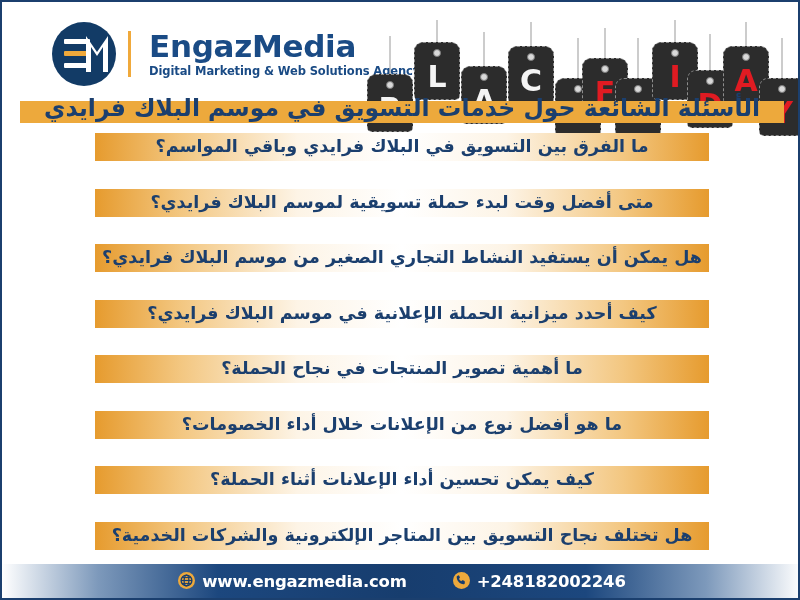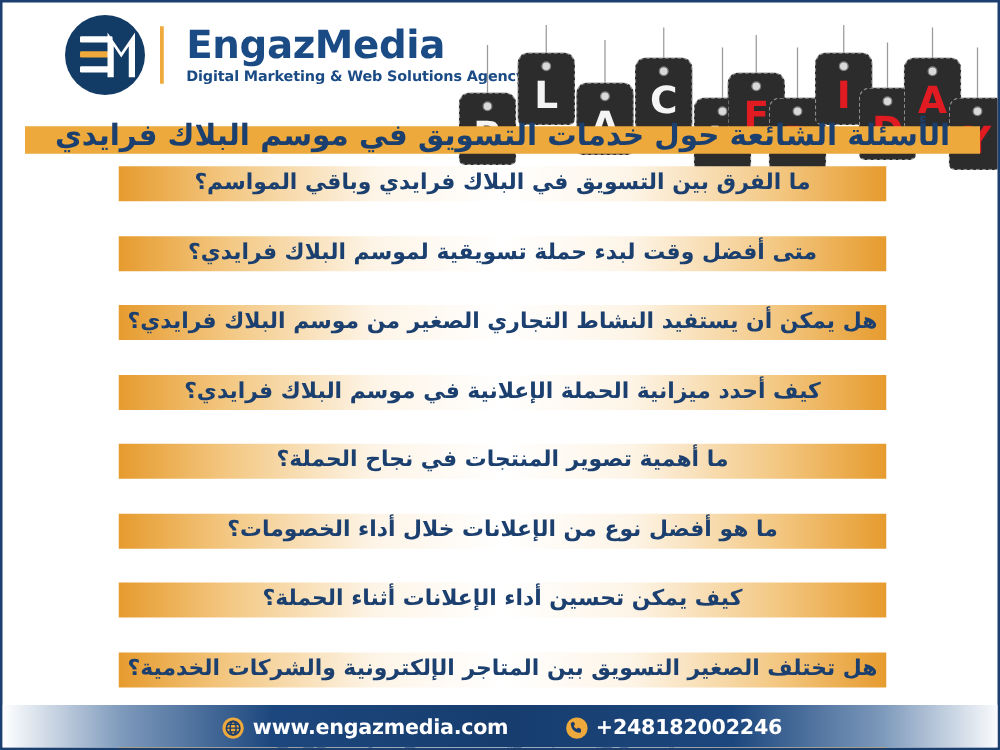--- a/index.html
+++ b/index.html
@@ -20,21 +20,21 @@
   }
 
   
   .header {
     position: absolute;
     left: 0; top: 0;
     width: 800px; height: 92px;
   }
   .brand {
     position: absolute;
-    left: 50px; top: 10px;
+    left: 50px; top: 20px;
     display: flex;
     align-items: center;
     gap: 10px;
   }
   .logo-mark {
     position: relative;
     width: 64px; height: 64px;
     border-radius: 50%;
     background: #123b66;
     flex: none;
@@ -196,21 +196,21 @@
         #1c477e 73%,
         #7d99bb 88%,
         #ffffff 100%);
     display: flex;
     align-items: center;
     justify-content: center;
     gap: 46px;
   }
   .finfo {
     display: flex;
-    align-items: flex-end;
+    align-items: flex-start;
     gap: 7px;
   }
   .ficon {
     width: 17px; height: 17px;
     border-radius: 50%;
     background: #eda93c;
     display: flex;
     align-items: center;
     justify-content: center;
     flex: none;
@@ -357,21 +357,21 @@
     <div class="qrow">
       <span class="qtext">ما أهمية تصوير المنتجات في نجاح الحملة؟</span>
     </div>
     <div class="qrow">
       <span class="qtext">ما هو أفضل نوع من الإعلانات خلال أداء الخصومات؟</span>
     </div>
     <div class="qrow">
       <span class="qtext">كيف يمكن تحسين أداء الإعلانات أثناء الحملة؟</span>
     </div>
     <div class="qrow">
-      <span class="qtext">هل تختلف الصغير التسويق بين المتاجر الإلكترونية والشركات الخدمية؟</span>
+      <span class="qtext">هل تختلف نجاح التسويق بين المتاجر الإلكترونية والشركات الخدمية؟</span>
     </div>
     <div class="qrow">
       <span class="qtext">ما أهمية الهوية البصرية أثناء موسم العروض؟</span>
     </div>
 
   </div>
 
   <div class="footer">
     <div class="finfo">
       <span class="ficon">

